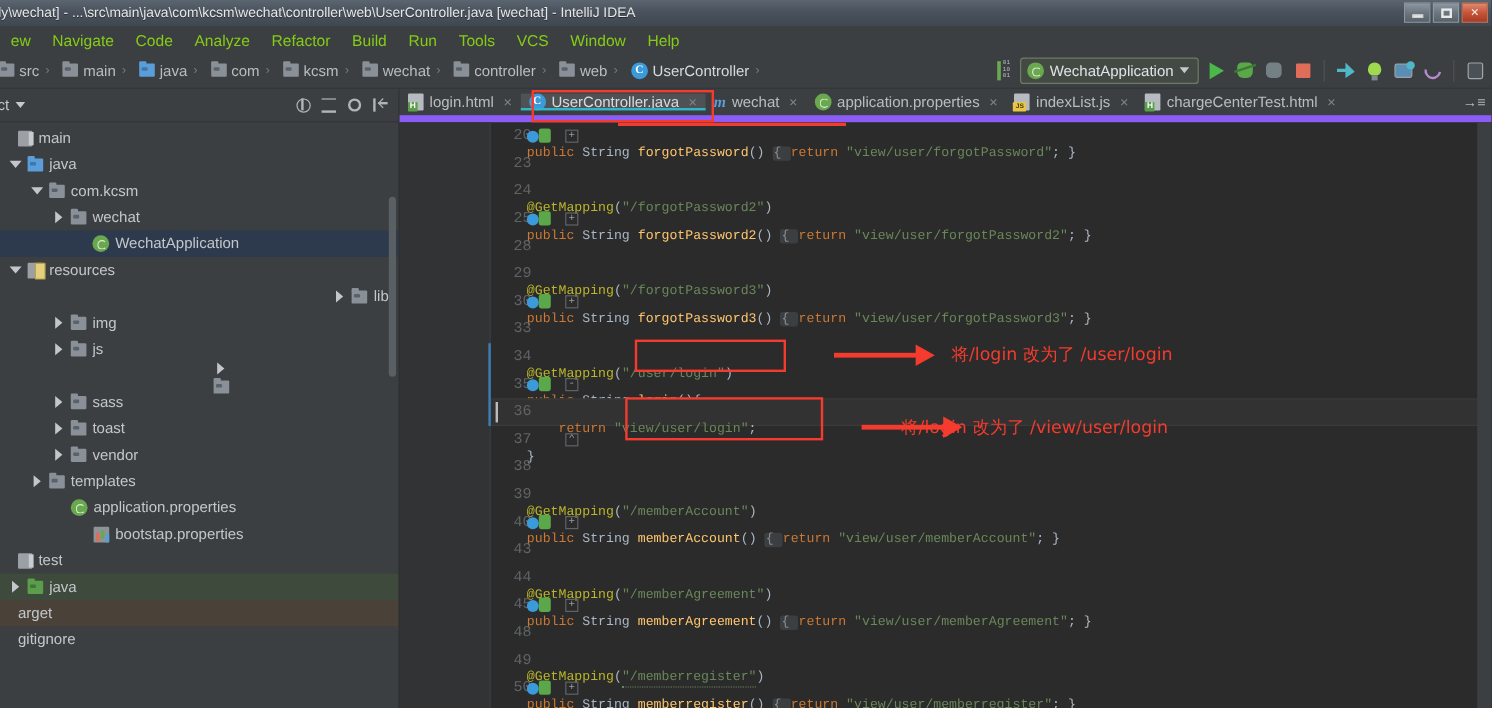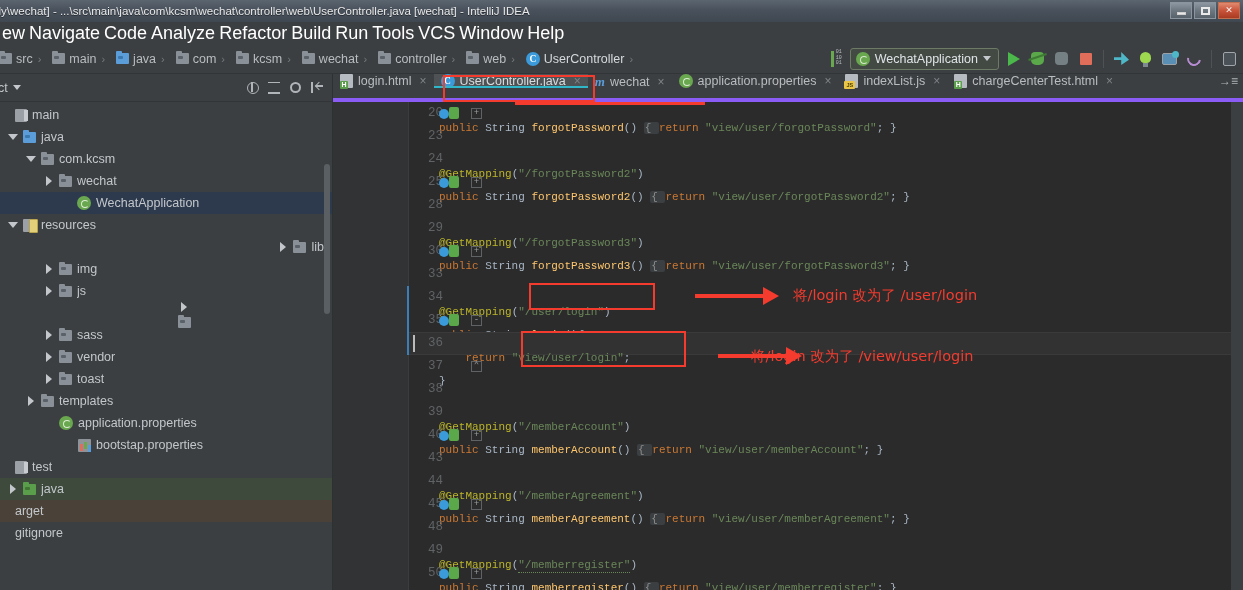--- a/index.html
+++ b/index.html
@@ -52,22 +52,22 @@
   }
 
   
   .menubar {
     position: absolute; top: 22px; left: 0; width: 1243px; height: 22px;
     background: #3c3f41;
     display: flex; align-items: center; gap: 0px;
     overflow: hidden;
   }
   .menu-item {
-    font-size: 18px; color: #ffffff;
-    padding: 2px 2px; white-space: nowrap; cursor: default;
+    font-size: 13px; color: #84cc16;
+    padding: 2px 9px; white-space: nowrap; cursor: default;
   }
 
   
   .toolbar {
     position: absolute; top: 44px; left: 0; width: 1243px; height: 30px;
     background: #3c3f41;
     display: flex; align-items: center;
     overflow: hidden;
     border-bottom: 1px solid #323537;
   }
@@ -274,22 +274,22 @@
   .lbl { overflow: hidden; text-overflow: clip; }
 
   .sb-scroll {
     position: absolute; right: 2px; top: 90px; width: 6px; height: 150px;
     background: #5a5f63; border-radius: 3px;
   }
 
   
   .tabbar {
     position: absolute; top: 74px; left: 333px; width: 910px; height: 28px;
-    background: #3c3f41; display: flex; align-items: flex-start;
-    overflow: hidden; border-bottom: 4px solid #8b5cf6;
+    background: #3c3f41; display: flex; align-items: center;
+    overflow: hidden; border-bottom: 6px solid #8b5cf6;
   }
   .tab {
     display: flex; align-items: center; gap: 5px;
     padding: 0 7px; font-size: 12.5px; color: #b9bdc1;
     white-space: nowrap; cursor: default; position: relative;
   }
   .tab.active { background: #4e5254; color: #d8dcdf; }
   .tab.active::after {
     content: ''; position: absolute; left: 0; right: 0; bottom: 0;
     height: 2.5px; background: #2fb7c9;
@@ -628,26 +628,26 @@
           <span class="lbl">less</span>
         </div>
         <div class="tree-row" style="padding-left: 44px;">
           <span class="arrow right"></span>
           <span class="ico-folder"></span>
           <span class="lbl">sass</span>
         </div>
         <div class="tree-row" style="padding-left: 44px;">
           <span class="arrow right"></span>
           <span class="ico-folder"></span>
+          <span class="lbl">toast</span>
+        </div>
+        <div class="tree-row" style="padding-left: 44px;">
+          <span class="arrow right"></span>
+          <span class="ico-folder"></span>
           <span class="lbl">vendor</span>
-        </div>
-        <div class="tree-row" style="padding-left: 44px;">
-          <span class="arrow right"></span>
-          <span class="ico-folder"></span>
-          <span class="lbl">toast</span>
         </div>
         <div class="tree-row" style="padding-left: 26px;">
           <span class="arrow right"></span>
           <span class="ico-folder"></span>
           <span class="lbl">templates</span>
         </div>
         <div class="tree-row" style="padding-left: 44px;">
           <span class="arrow"></span>
           <span class="ico-spring-file"></span>
           <span class="lbl">application.properties</span>

